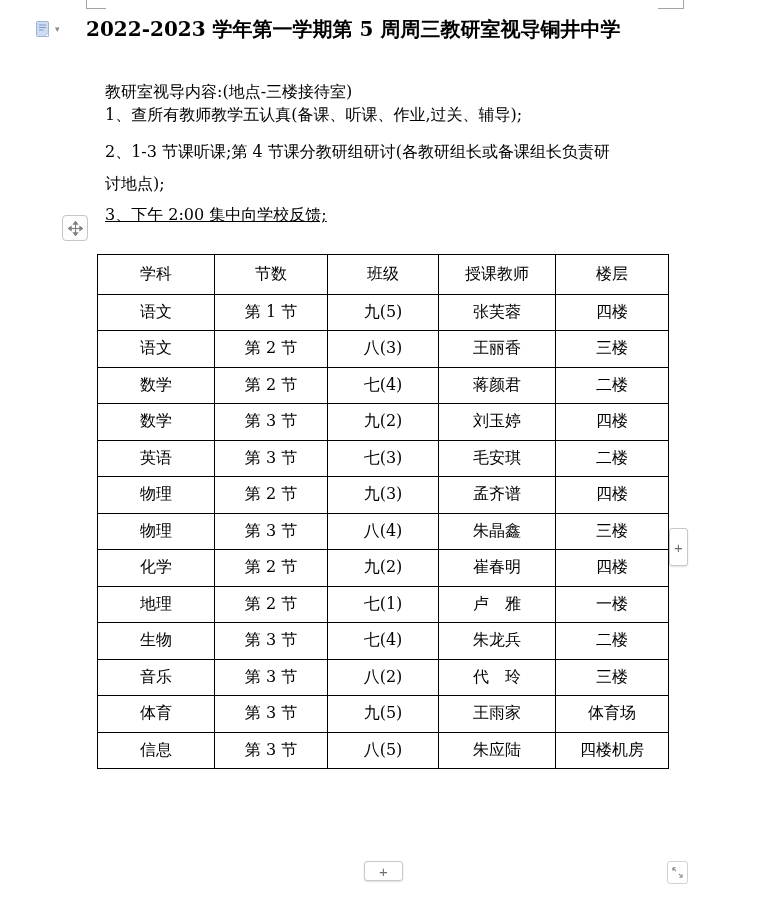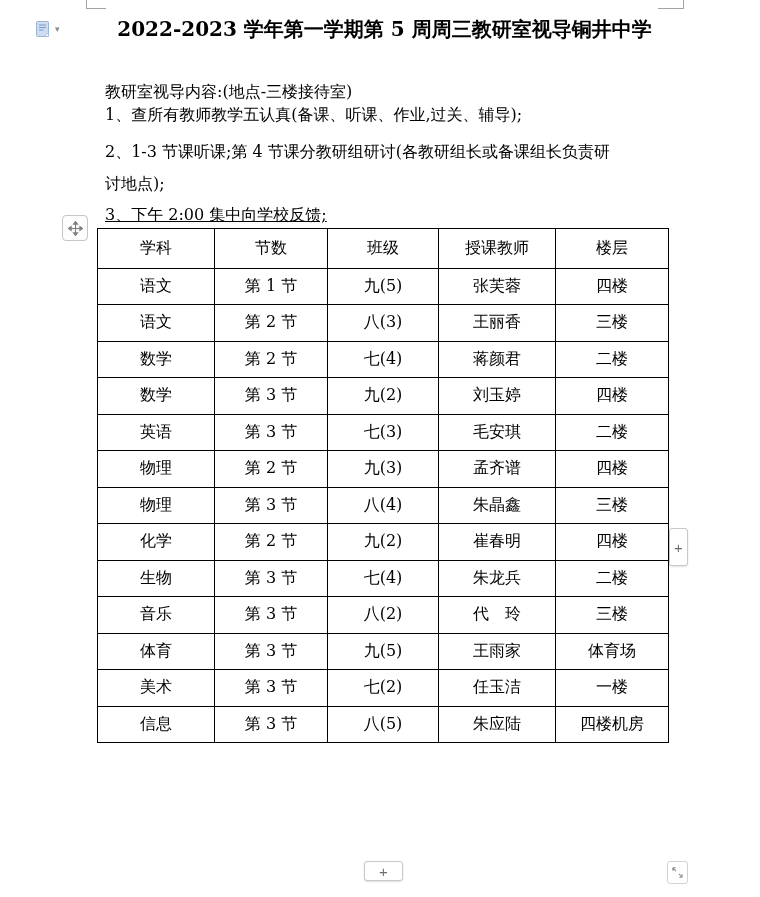--- a/index.html
+++ b/index.html
@@ -10,28 +10,28 @@
   }
   .crop-mark{position:absolute;}
   .crop-mark.left{left:86px;top:0;width:19px;height:8px;
     border-left:1px solid #a3a3a3;border-bottom:1px solid #a3a3a3;}
   .crop-mark.right{left:658px;top:0;width:25px;height:8px;
     border-right:1px solid #a3a3a3;border-bottom:1px solid #a3a3a3;}
   .paste-btn{position:absolute;left:34px;top:17px;width:36px;height:24px;
     display:flex;align-items:center;cursor:pointer;}
   .paste-btn .dd{font-size:9px;color:#8a8a8a;margin-left:3px;line-height:1;
     font-family:"Liberation Sans",sans-serif;}
-  .title{position:absolute;left:86px;top:15px;width:597px;text-align:center;
+  .title{position:absolute;left:86px;top:15px;width:597px;text-align:left;
     font-size:20px;font-weight:bold;line-height:28px;white-space:nowrap;}
   .pline{position:absolute;left:105px;font-size:16px;line-height:22px;white-space:nowrap;}
   .l0{top:57px;margin-top:24px;} .l1{top:104px;} .l2{top:141px;text-align:center;} .l3{top:173px;} .l4{top:204px;text-decoration:underline;}
   .move-handle{position:absolute;left:62px;top:215px;width:26px;height:26px;
     border:1px solid #c6c6c6;border-radius:4px;background:#fdfdfd;
     display:flex;align-items:center;justify-content:center;cursor:move;box-sizing:border-box;}
-  table.sched{position:absolute;left:97px;top:228px;width:571px;
+  table.sched{position:absolute;left:97px;top:254px;width:571px;
     border-collapse:collapse;table-layout:fixed;}
   table.sched th,table.sched td{
     border:1px solid #000;text-align:center;vertical-align:middle;
     font-weight:normal;font-size:16px;padding:0;overflow:hidden;}
   table.sched th{height:38.5px;}
   table.sched td{height:35.5px;}
   .plusbtn{position:absolute;border:1px solid #c8c8c8;border-radius:3px;background:#fff;
     color:#6e6e6e;font-family:"Liberation Sans",sans-serif;font-size:15px;
     display:flex;align-items:center;justify-content:center;cursor:pointer;
     box-shadow:0 1px 2px rgba(0,0,0,0.12);box-sizing:border-box;line-height:1;}
@@ -148,46 +148,46 @@
         <td>三楼</td>
       </tr>
       <tr>
         <td>化学</td>
         <td>第 2 节</td>
         <td>九(2)</td>
         <td>崔春明</td>
         <td>四楼</td>
       </tr>
       <tr>
+        <td>地理</td>
+        <td>第 2 节</td>
+        <td>七(1)</td>
+        <td>卢　雅</td>
+        <td>一楼</td>
+      </tr>
+      <tr>
         <td>生物</td>
         <td>第 3 节</td>
         <td>七(4)</td>
         <td>朱龙兵</td>
         <td>二楼</td>
       </tr>
       <tr>
         <td>音乐</td>
         <td>第 3 节</td>
         <td>八(2)</td>
         <td>代　玲</td>
         <td>三楼</td>
       </tr>
       <tr>
         <td>体育</td>
         <td>第 3 节</td>
         <td>九(5)</td>
         <td>王雨家</td>
         <td>体育场</td>
-      </tr>
-      <tr>
-        <td>美术</td>
-        <td>第 3 节</td>
-        <td>七(2)</td>
-        <td>任玉洁</td>
-        <td>一楼</td>
       </tr>
       <tr>
         <td>信息</td>
         <td>第 3 节</td>
         <td>八(5)</td>
         <td>朱应陆</td>
         <td>四楼机房</td>
       </tr>
     </tbody>
 </table>

